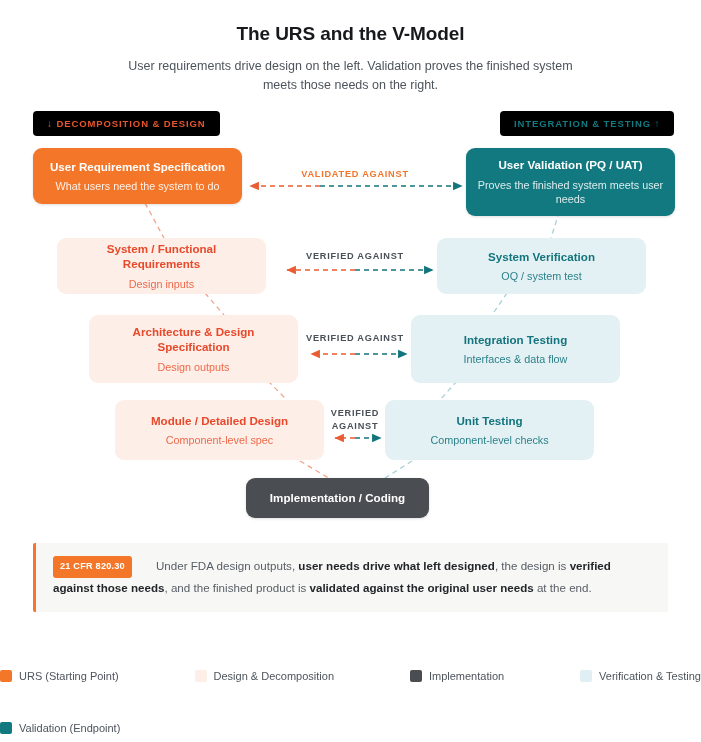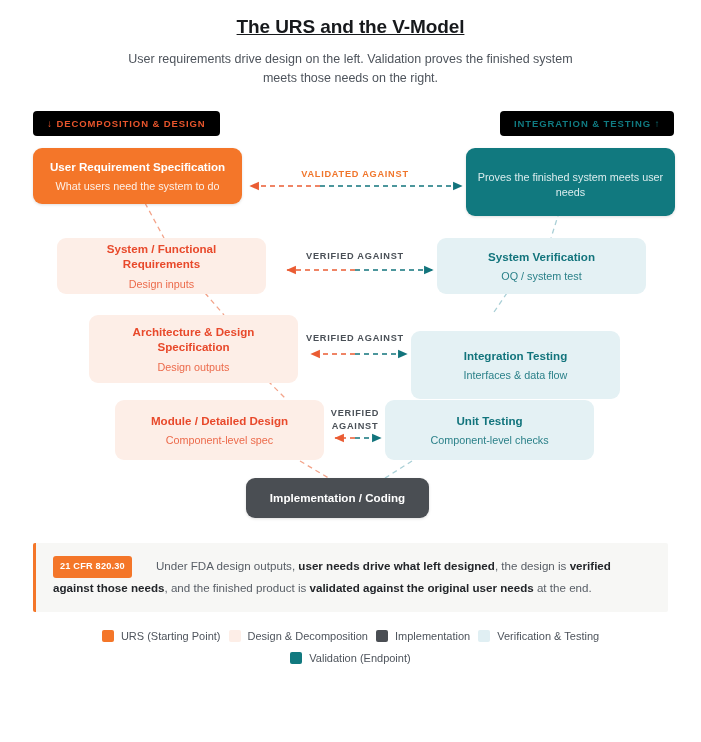--- a/index.html
+++ b/index.html
@@ -13,22 +13,21 @@
   }
   .page { position: relative; width: 701px; height: 742px; }
 
   
   .title {
     text-align: center;
     font-size: 19px;
     font-weight: bold;
     color: #17191c;
     letter-spacing: -0.1px;
-    padding-top: 16px;
-    text-decoration: underline;
+    padding-top: 23px;
   }
   .subtitle {
     text-align: center;
     font-size: 12.5px;
     color: #4e545c;
     line-height: 1.55;
     width: 470px;
     margin: 12px auto 0 auto;
   }
 
@@ -152,24 +151,25 @@
   .callout-text b { color: #23262a; font-weight: bold; }
 
   
   .legend {
     position: absolute;
     left: 0; top: 630px;
     width: 701px;
   }
   .legend-row {
     display: flex;
-    justify-content: center;
+    justify-content: space-between;
     align-items: center;
     gap: 8px;
     margin-bottom: 10px;
+    margin-top: 40px;
   }
   .legend-item { display: flex; align-items: center; gap: 7px; }
   .swatch {
     width: 12px; height: 12px;
     border-radius: 2px;
     flex: none;
   }
   .legend-label { font-size: 11px; color: #4e545c; white-space: nowrap; }
 
   
@@ -268,29 +268,30 @@
       <div class="n-title">Architecture &amp; Design Specification</div>
       <div class="n-sub">Design outputs</div>
     </div>
 
     <div class="node design" style="left:115px; top:400px; width:209px; height:60px;">
       <div class="n-title">Module / Detailed Design</div>
       <div class="n-sub">Component-level spec</div>
     </div>
 
     <div class="node val" style="left:466px; top:148px; width:209px; height:68px;">
+      <div class="n-title">User Validation (PQ / UAT)</div>
       <div class="n-sub">Proves the finished system meets user needs</div>
     </div>
 
     <div class="node test" style="left:437px; top:238px; width:209px; height:56px;">
       <div class="n-title">System Verification</div>
       <div class="n-sub">OQ / system test</div>
     </div>
 
-    <div class="node test" style="left:411px; top:315px; width:209px; height:68px;margin-top:16px;">
+    <div class="node test" style="left:411px; top:315px; width:209px; height:68px;">
       <div class="n-title">Integration Testing</div>
       <div class="n-sub">Interfaces &amp; data flow</div>
     </div>
 
     <div class="node test" style="left:385px; top:400px; width:209px; height:60px;">
       <div class="n-title">Unit Testing</div>
       <div class="n-sub">Component-level checks</div>
     </div>
 
     <div class="node impl" style="left:246px; top:478px; width:183px; height:40px;">

